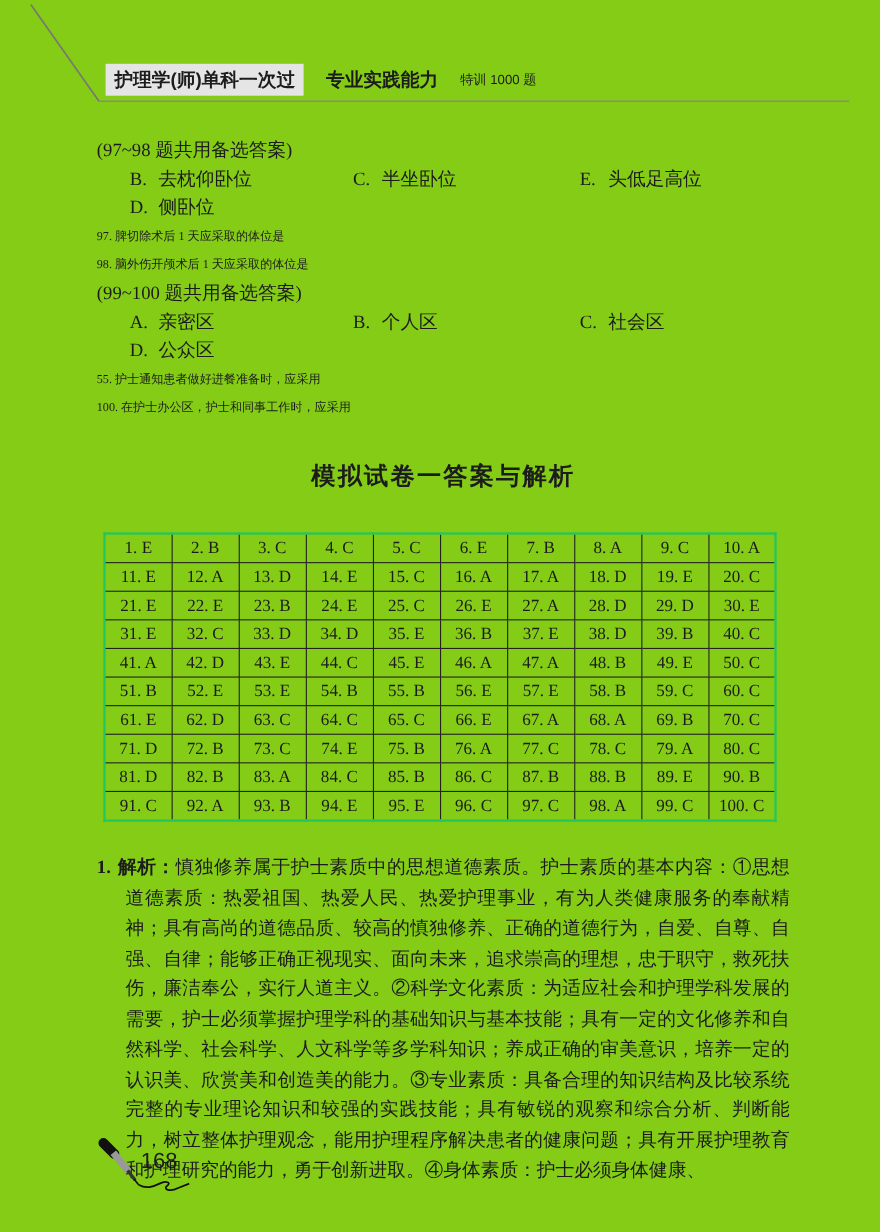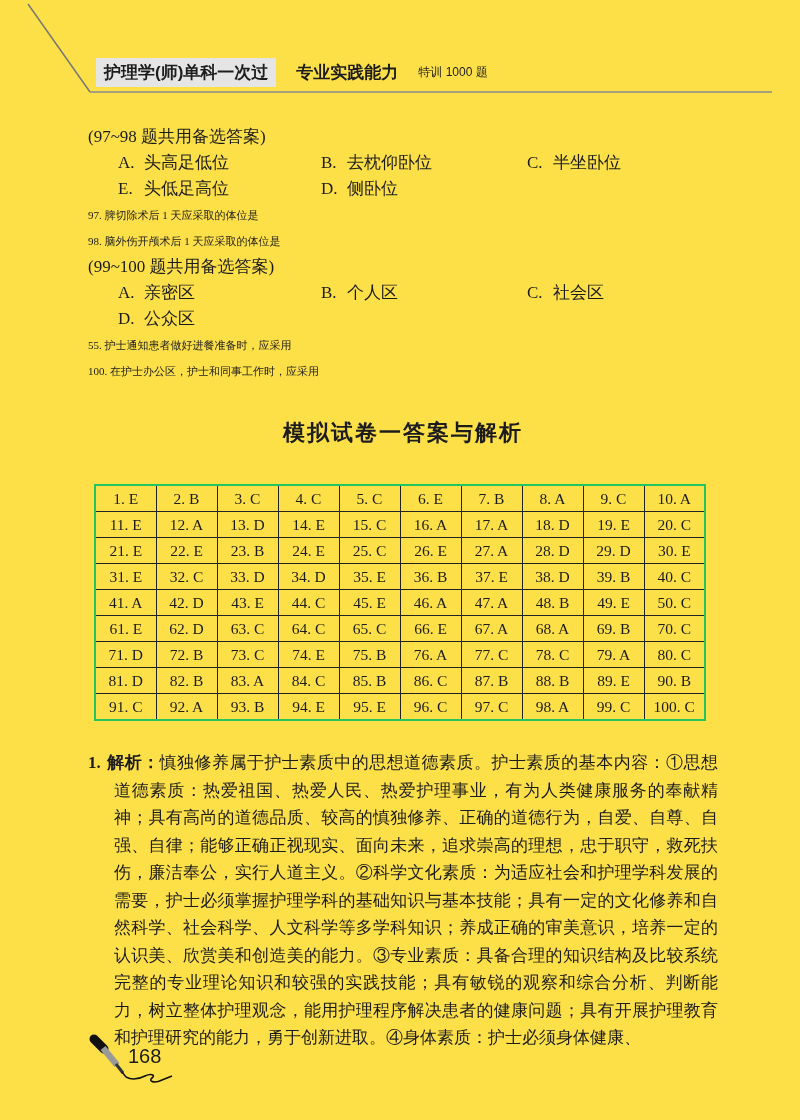--- a/index.html
+++ b/index.html
@@ -1,18 +1,18 @@
 <!DOCTYPE html>
 <html><head>
 <meta charset="utf-8">
 <style>
   html,body{margin:0;padding:0;background:#d8d8d8;}
   .page{
     position:relative; width:800px; height:1120px; margin:0 auto;
-    background:#fde047; color:#1c1c1c; overflow:hidden;
+    background:#84cc16; color:#1c1c1c; overflow:hidden;
     font-family:"Liberation Serif","DejaVu Serif",serif;
   }
   .deco{position:absolute; top:0; left:0; pointer-events:none;}
   .header-text{
     position:absolute; top:58px; left:96px;
     font-family:"Liberation Sans","DejaVu Sans",sans-serif;
     font-size:17px; font-weight:bold; white-space:nowrap;
     display:flex; align-items:center; gap:20px;
   }
   .hl{background:#e5e5e5; padding:3px 8px;}
@@ -68,21 +68,20 @@
     <span class="sub">专业实践能力</span>
     <span class="ed">特训 1000 题</span>
   </div>
 
   <main>
 
     <div>
         <div class="qgroup">
           <div class="group-intro">(97~98 题共用备选答案)</div>
           <div class="options">
-            <span class="opt"><span class="opt-letter">A.</span><span class="opt-text">头高足低位</span></span>
             <span class="opt"><span class="opt-letter">B.</span><span class="opt-text">去枕仰卧位</span></span>
             <span class="opt"><span class="opt-letter">C.</span><span class="opt-text">半坐卧位</span></span>
             <span class="opt"><span class="opt-letter">E.</span><span class="opt-text">头低足高位</span></span>
             <span class="opt"><span class="opt-letter">D.</span><span class="opt-text">侧卧位</span></span>
           </div>
           <div class="qline">97. 脾切除术后 1 天应采取的体位是</div>
           <div class="qline">98. 脑外伤开颅术后 1 天应采取的体位是</div>
         </div>
         <div class="qgroup">
           <div class="group-intro">(99~100 题共用备选答案)</div>
@@ -155,20 +154,32 @@
             <td>43. E</td>
             <td>44. C</td>
             <td>45. E</td>
             <td>46. A</td>
             <td>47. A</td>
             <td>48. B</td>
             <td>49. E</td>
             <td>50. C</td>
           </tr>
           <tr>
+            <td>51. B</td>
+            <td>52. E</td>
+            <td>53. E</td>
+            <td>54. B</td>
+            <td>55. B</td>
+            <td>56. E</td>
+            <td>57. E</td>
+            <td>58. B</td>
+            <td>59. C</td>
+            <td>60. C</td>
+          </tr>
+          <tr>
             <td>61. E</td>
             <td>62. D</td>
             <td>63. C</td>
             <td>64. C</td>
             <td>65. C</td>
             <td>66. E</td>
             <td>67. A</td>
             <td>68. A</td>
             <td>69. B</td>
             <td>70. C</td>

